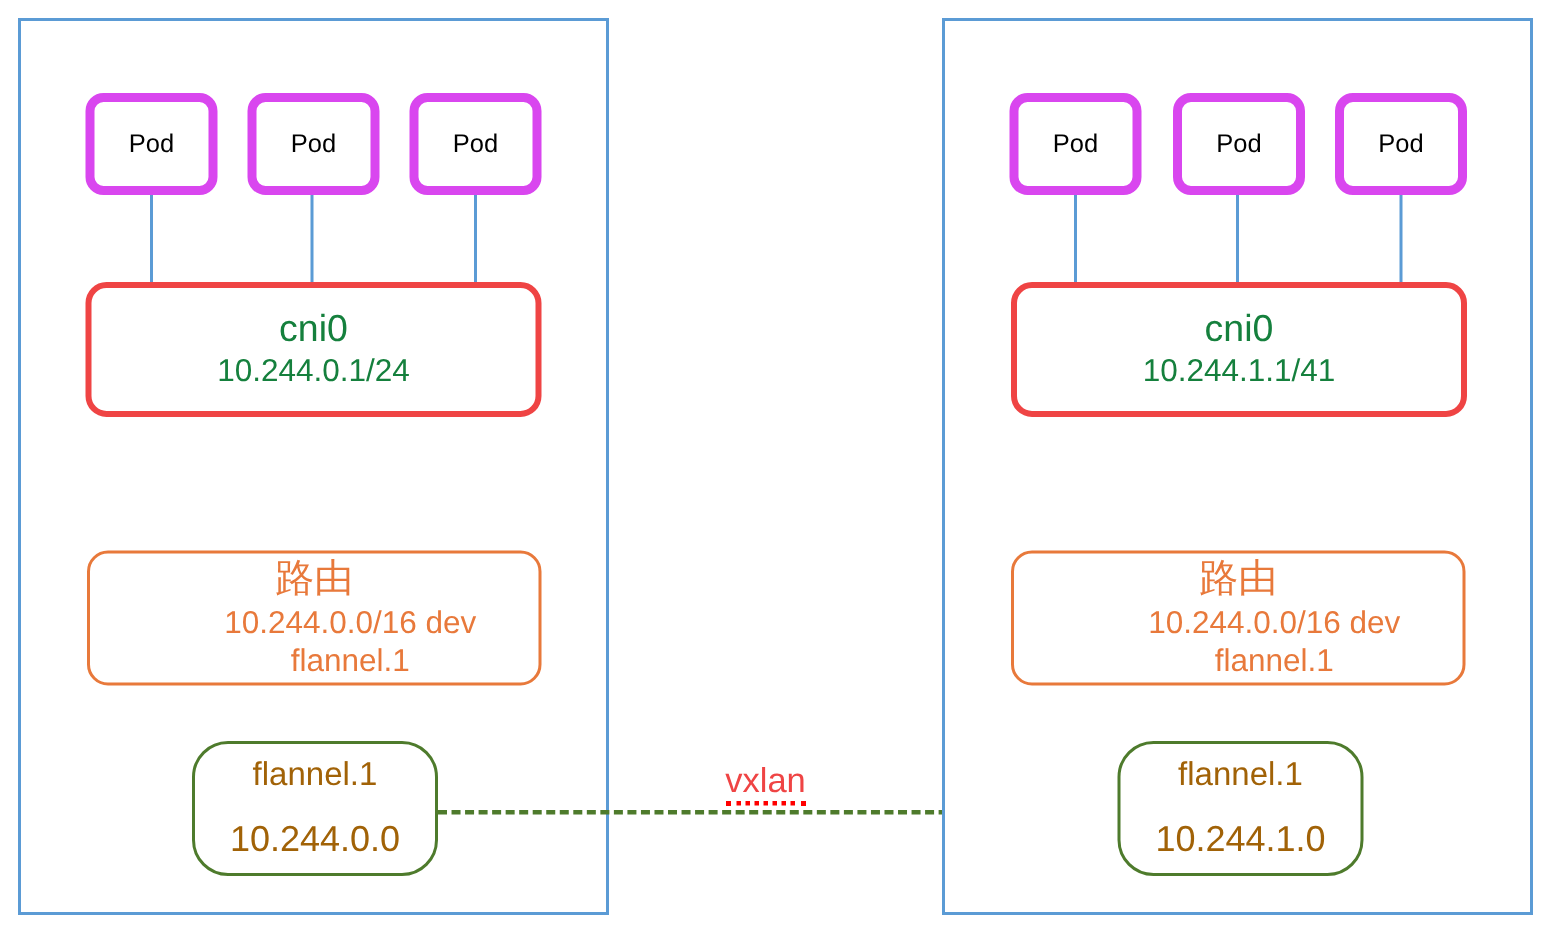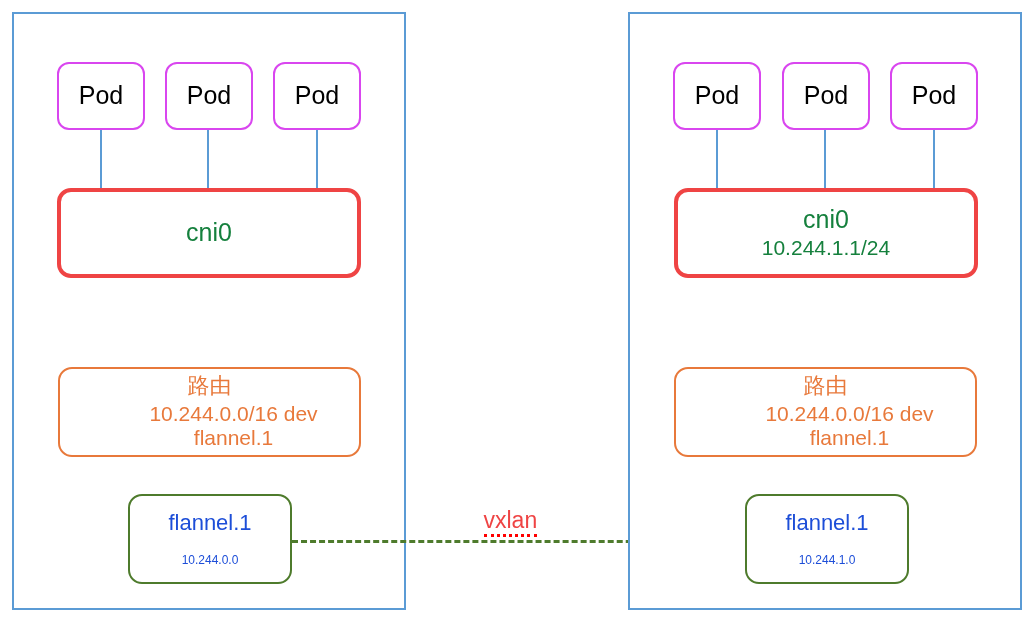--- a/index.html
+++ b/index.html
@@ -28,48 +28,48 @@
     box-sizing: border-box;
     background: #ffffff;
     display: flex;
     flex-direction: column;
     align-items: center;
     justify-content: center;
     text-align: center;
     line-height: 1.18;
   }
   .box-pod {
-    border: 2px solid #d946ef;
+    border: 6px solid #d946ef;
     border-radius: 12px;
     color: #000000;
-    font-size: 25px;
+    font-size: 17px;
   }
   .box-cni {
     border: 4px solid #ef4444;
     border-radius: 14px;
     color: #15803d;
   }
   .box-cni .line1 { font-size: 25px; }
   .box-cni .line2 { font-size: 21px; margin-top: 2px; }
 
   .box-route {
     border: 2px solid #e8793b;
     border-radius: 14px;
     color: #e8793b;
   }
-  .box-route .line1 { font-size: 22px; }
+  .box-route .line1 { font-size: 26px; }
   .box-route .line2 { font-size: 21px; margin-top: 3px; margin-left: 48px; }
 
   .box-flannel {
     border: 2px solid #4e7b2c;
-    border-radius: 14px;
-    color: #1d4ed8;
+    border-radius: 24px;
+    color: #a16207;
   }
   .box-flannel .line1 { font-size: 22px; }
-  .box-flannel .line2 { font-size: 12px; margin-top: 17px; }
+  .box-flannel .line2 { font-size: 24px; margin-top: 17px; }
 
   .connector {
     position: absolute;
     width: 2px;
     background: #5b9bd5;
   }
   .vxlan-link {
     position: absolute;
     height: 0;
     border-top: 3px dashed #4e7b2c;
@@ -101,20 +101,21 @@
   </div>
   <div class="box box-pod" style="left:165px; top:62px; width:88px; height:68px;">
     <span>Pod</span>
   </div>
   <div class="box box-pod" style="left:273px; top:62px; width:88px; height:68px;">
     <span>Pod</span>
   </div>
 
   <div class="box box-cni" style="left:57px; top:188px; width:304px; height:90px;">
     <span class="line1">cni0</span>
+    <span class="line2">10.244.0.1/24</span>
   </div>
 
   <div class="box box-route" style="left:58px; top:367px; width:303px; height:90px;">
     <span class="line1">路由</span>
     <span class="line2">10.244.0.0/16 dev flannel.1</span>
   </div>
 
   <div class="box box-flannel" style="left:128px; top:494px; width:164px; height:90px;">
     <span class="line1">flannel.1</span>
     <span class="line2">10.244.0.0</span>
@@ -136,21 +137,21 @@
   </div>
   <div class="box box-pod" style="left:782px; top:62px; width:88px; height:68px;">
     <span>Pod</span>
   </div>
   <div class="box box-pod" style="left:890px; top:62px; width:88px; height:68px;">
     <span>Pod</span>
   </div>
 
   <div class="box box-cni" style="left:674px; top:188px; width:304px; height:90px;">
     <span class="line1">cni0</span>
-    <span class="line2">10.244.1.1/24</span>
+    <span class="line2">10.244.1.1/41</span>
   </div>
 
   <div class="box box-route" style="left:674px; top:367px; width:303px; height:90px;">
     <span class="line1">路由</span>
     <span class="line2">10.244.0.0/16 dev flannel.1</span>
   </div>
 
   <div class="box box-flannel" style="left:745px; top:494px; width:164px; height:90px;">
     <span class="line1">flannel.1</span>
     <span class="line2">10.244.1.0</span>

